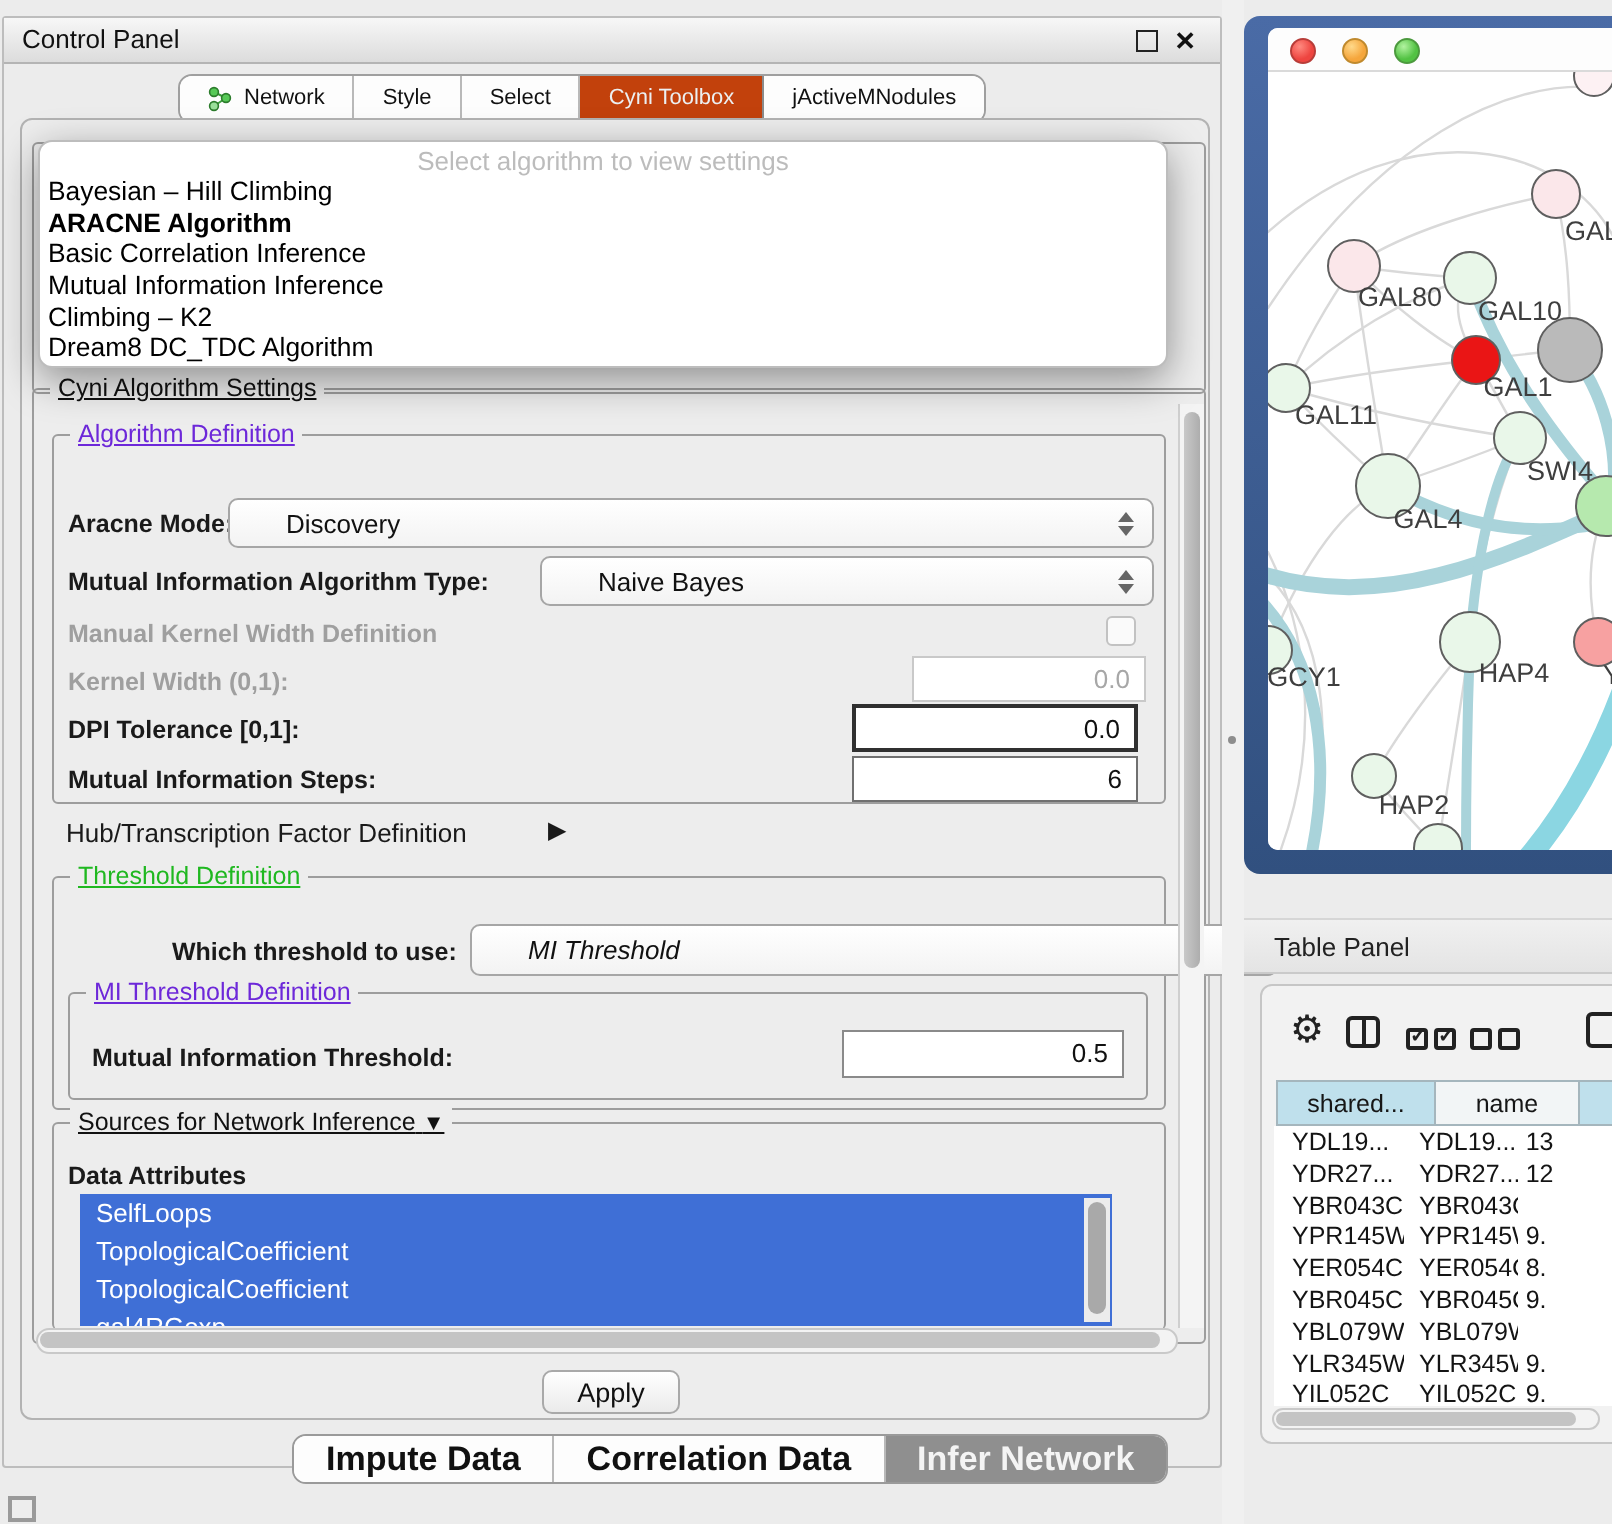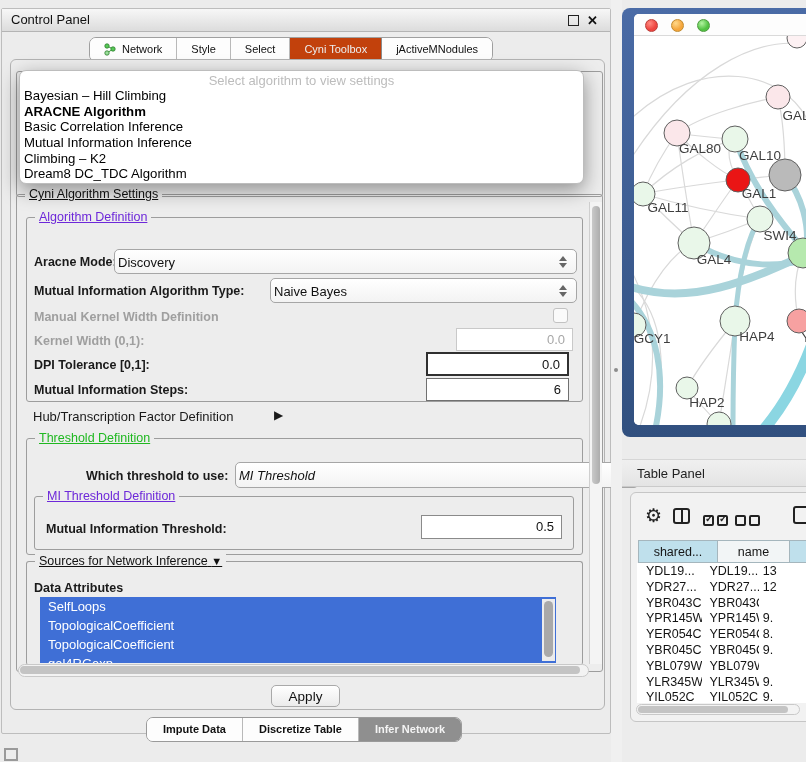--- a/index.html
+++ b/index.html
@@ -37,21 +37,21 @@
   .legend.green{color:#1fb820;}
 
   .lbl{position:absolute;font-size:12.5px;font-weight:bold;color:#1a1a1a;white-space:nowrap;}
   .lbl.dis{color:#9f9f9f;}
   .lbl.reg{font-weight:normal;font-size:13px;}
 
   
   .combo{position:absolute;background:linear-gradient(180deg,#ffffff,#f3f3f3);
      border:1px solid #a6a6a6;border-radius:5px;box-sizing:border-box;
      font-size:13px;color:#111;}
-  .combo .combo-text{position:absolute;left:3px;top:50%;transform:translateY(-50%);white-space:nowrap;}
+  .combo .combo-text{position:absolute;left:28px;top:50%;transform:translateY(-50%);white-space:nowrap;}
   .spin{position:absolute;right:9px;top:50%;width:8px;height:12px;transform:translateY(-50%);}
   .spin::before{content:"";position:absolute;left:0;top:0;border-left:4px solid transparent;
      border-right:4px solid transparent;border-bottom:5px solid #666;}
   .spin::after{content:"";position:absolute;left:0;bottom:0;border-left:4px solid transparent;
      border-right:4px solid transparent;border-top:5px solid #666;}
   .combo.dim{background:#f5f5f5;border-color:#bdbdbd;color:#909090;}
   .combo.dim .spin::before{border-bottom-color:#b0b0b0;}
   .combo.dim .spin::after{border-top-color:#b0b0b0;}
   .combo.focus{box-shadow:0 0 0 3px rgba(86,144,239,.65);}
 
@@ -82,21 +82,21 @@
   .attr-item{height:19px;line-height:19px;padding-left:8px;font-size:13px;color:#fff;background:#3f6fd6;}
   .list-vsb{position:absolute;left:540px;top:590px;width:13px;height:62px;background:#ececec;}
   .list-vsb .thumb{position:absolute;left:2px;top:2px;width:9px;height:56px;border-radius:5px;background:#a9a9a9;}
 
   .btn{position:absolute;border:1px solid #a9a9a9;border-radius:5px;
      background:linear-gradient(180deg,#ffffff,#ebebeb);font-size:13.5px;color:#111;
      text-align:center;box-sizing:border-box;}
 
   .bottom-tabs{position:absolute;left:144px;top:708px;height:23px;display:flex;
      border:1px solid #9a9a9a;border-radius:7px;overflow:hidden;background:#fdfdfd;}
-  .btab{height:23px;line-height:23px;padding:0 16px;font-size:11px;font-weight:bold;color:#111;
+  .btab{height:23px;line-height:23px;padding:0 16px;font-size:17px;font-weight:bold;color:#111;
      border-right:1px solid #b9b9b9;background:#fdfdfd;}
   .btab:last-child{border-right:none;}
   .btab.sel{background:#8f8f8f;color:#f4f4f4;}
 
   
   .divider{position:absolute;left:611px;top:0;width:11px;height:762px;background:#f0f0f0;}
   .divider-dot{position:absolute;left:614px;top:368px;width:4px;height:4px;border-radius:50%;background:#8d8d8d;}
 
   
   #net-window{position:absolute;left:622px;top:8px;width:190px;height:429px;
@@ -264,21 +264,21 @@
       <div class="thumb" style="top:4px;height:278px;"></div>
     </div>
     <div class="hsb" style="left:16px;top:655px;width:571px;height:13px;">
       <div class="thumb" style="left:1px;width:560px;"></div>
     </div>
 
     <div class="btn" style="left:269px;top:676px;width:69px;height:22px;line-height:21px;">Apply</div>
 
     <div class="bottom-tabs">
       <div class="btab">Impute Data</div>
-      <div class="btab">Discretize Table</div>
+      <div class="btab">Correlation Data</div>
       <div class="btab sel">Infer Network</div>
     </div>
   </section>
 
   <div class="divider"></div>
   <div class="divider-dot"></div>
 
   <section id="net-window">
     <div id="net-inner">
       <div class="net-titlebar">

